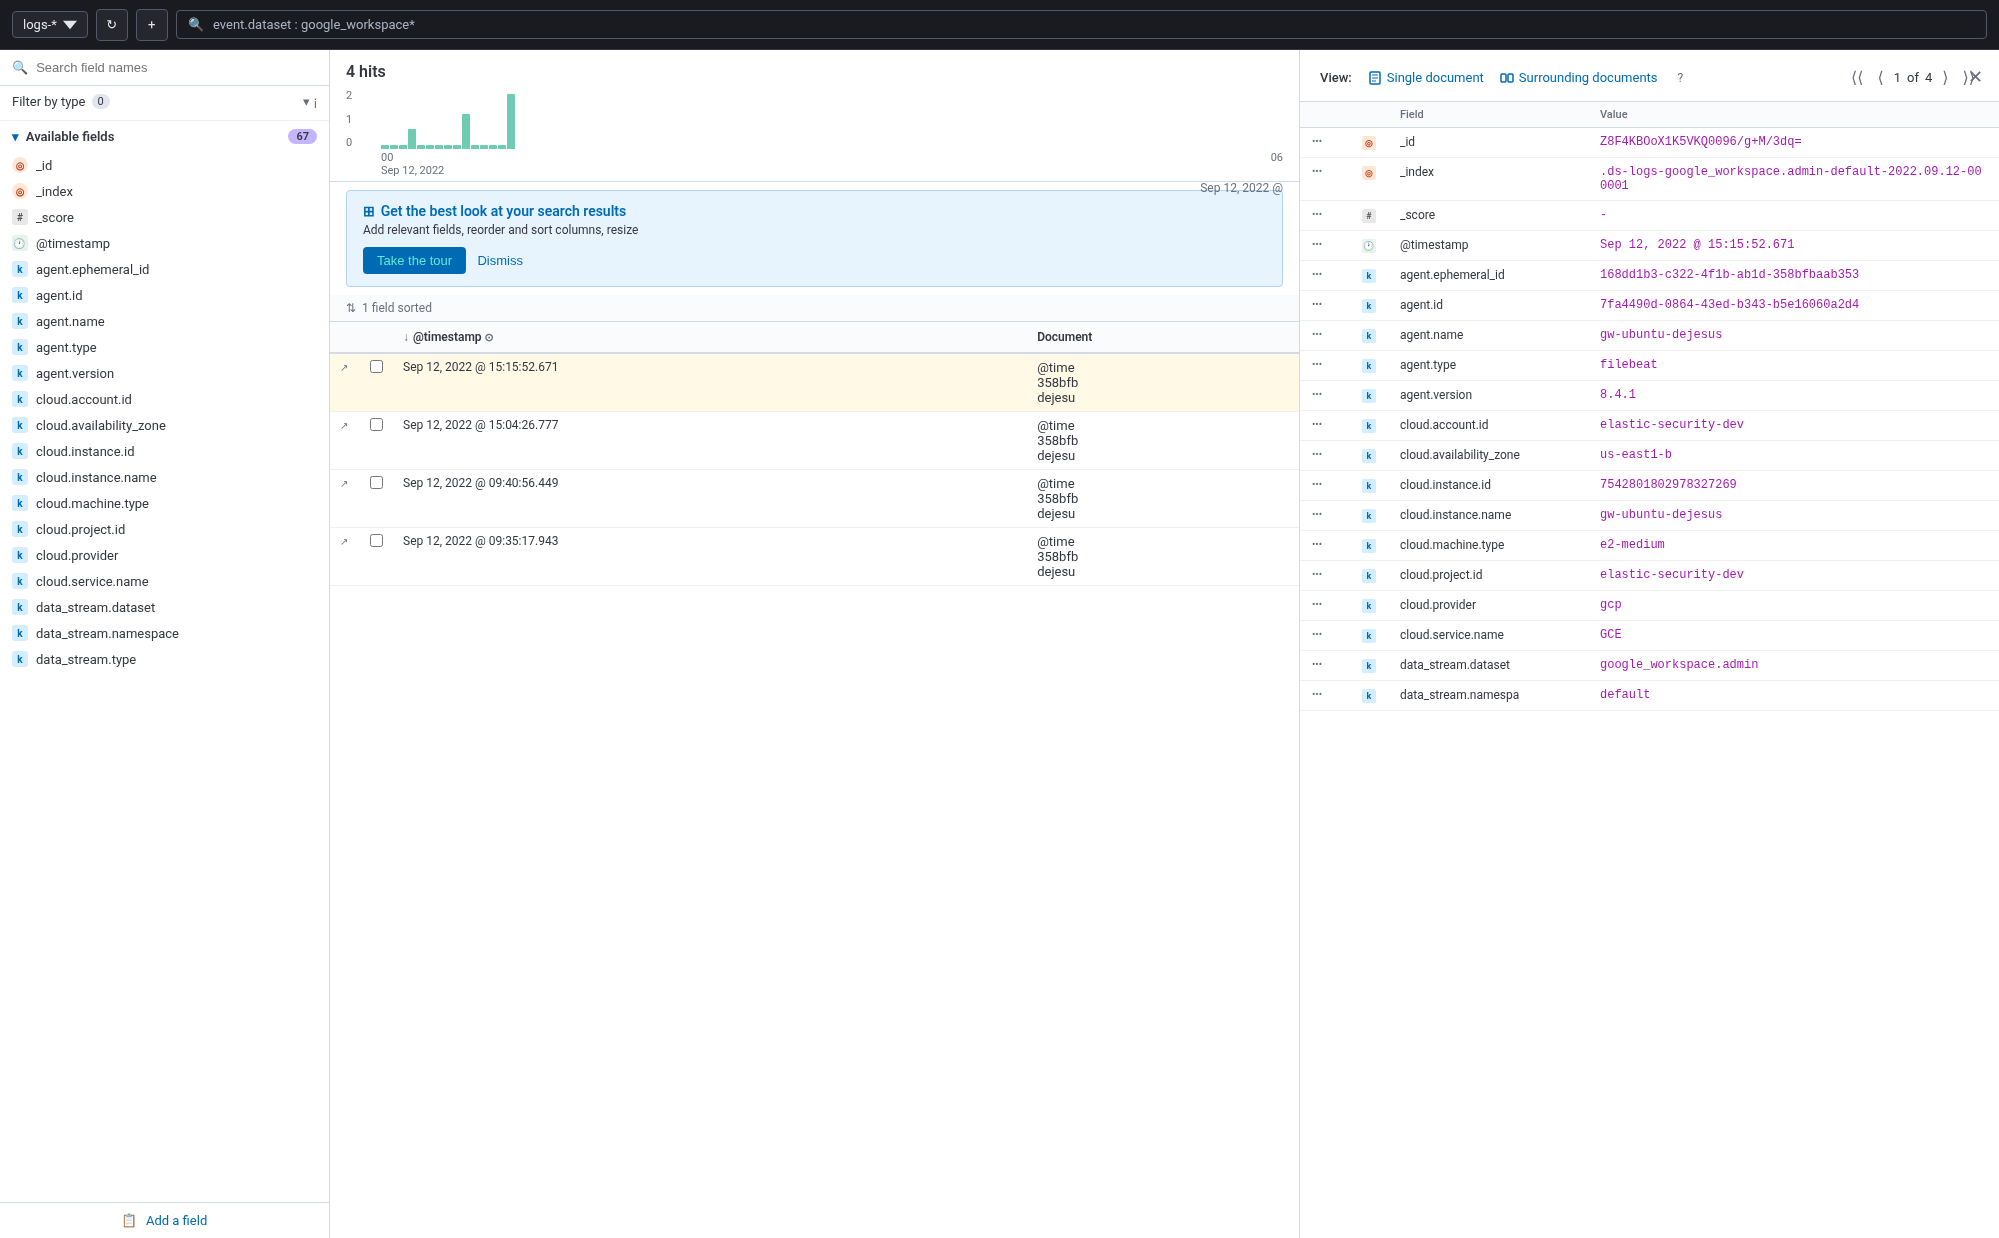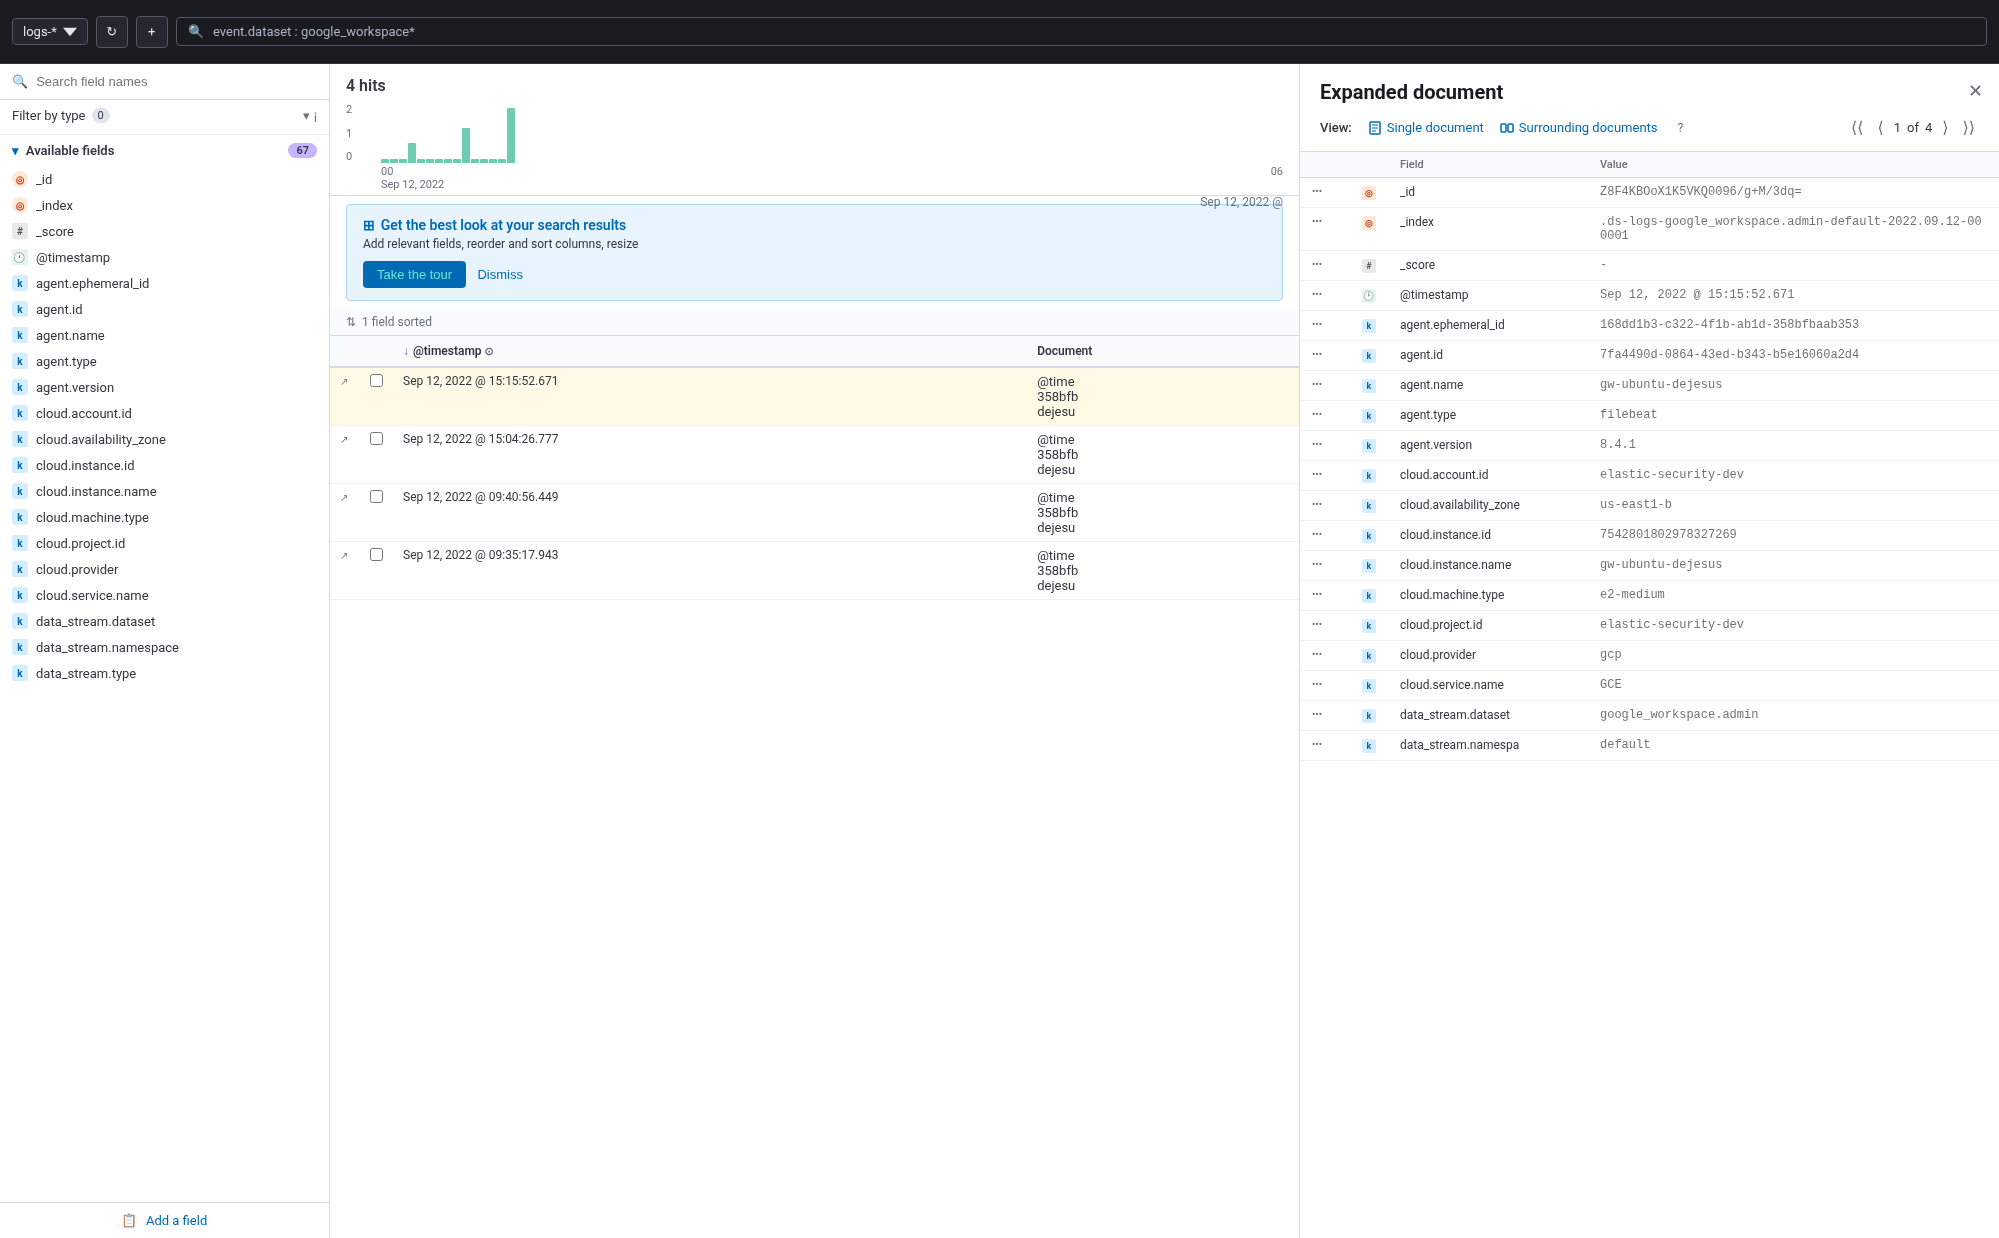--- a/index.html
+++ b/index.html
@@ -1,21 +1,21 @@
 <!DOCTYPE html>
 <html><head>
   <meta charset="utf-8">
   <style>
     * { box-sizing: border-box; margin: 0; padding: 0; }
     body { font-family: -apple-system, BlinkMacSystemFont, 'Segoe UI', Roboto, sans-serif; font-size: 13px; background: #f5f7fa; color: #343741; overflow: hidden; }
 
     .app-container { display: flex; flex-direction: column; height: 100vh; width: 1999px; }
 
     
-    .top-bar { display: flex; align-items: center; gap: 8px; padding: 6px 12px; background: #1a1b20; border-bottom: 1px solid #343741; height: 64px; }
+    .top-bar { display: flex; align-items: center; gap: 8px; padding: 6px 12px; background: #1a1b20; border-bottom: 1px solid #343741; height: 50px; }
     .logs-dropdown { display: flex; align-items: center; gap: 6px; background: #25262e; border: 1px solid #535966; border-radius: 4px; padding: 5px 10px; color: #e0e5ee; cursor: pointer; font-size: 13px; }
     .logs-dropdown svg { width: 14px; height: 14px; fill: #e0e5ee; }
     .top-icon-btn { background: #25262e; border: 1px solid #535966; border-radius: 4px; width: 32px; height: 32px; display: flex; align-items: center; justify-content: center; cursor: pointer; color: #e0e5ee; }
     .search-bar { flex: 1; background: #1a1b20; border: 1px solid #535966; border-radius: 4px; padding: 6px 12px; color: #e0e5ee; font-size: 13px; display: flex; align-items: center; gap: 8px; }
     .search-bar span { color: #aab3c3; }
 
     
     .main-layout { display: flex; flex: 1; overflow: hidden; }
 
     
@@ -91,21 +91,21 @@
     .doc-table th { padding: 6px 12px; font-size: 11px; color: #69707d; background: #fafbfd; border-bottom: 1px solid #d3dae6; text-align: left; font-weight: 500; }
     .doc-table td { padding: 7px 12px; font-size: 12px; border-bottom: 1px solid #eef0f3; vertical-align: top; }
     .doc-table td:first-child { color: #69707d; font-size: 11px; width: 50px; }
     .doc-table td:nth-child(2) { width: 30px; }
     .field-key-icon { width: 14px; height: 14px; border-radius: 2px; display: inline-flex; align-items: center; justify-content: center; font-size: 9px; font-weight: 700; }
     .fki-k { background: #d4eeff; color: #006bb4; }
     .fki-hash { background: #e8e8e8; color: #555; }
     .fki-ts { background: #e8f4e8; color: #2d7a2d; }
     .fki-id { background: #fde8d8; color: #c4401c; }
     .field-name-cell { color: #343741; font-size: 12px; width: 200px; }
-    .field-value-cell { color: #737373; font-size: 12px; font-weight: 500; word-break: break-all; }
+    .field-value-cell { color: #a21caf; font-size: 12px; font-weight: 500; word-break: break-all; }
     .field-value-cell.mono { font-family: 'Courier New', monospace; }
     .help-icon { color: #69707d; cursor: pointer; font-size: 12px; margin-left: 4px; }
   </style>
 </head>
 <body>
 
 <div class="app-container">
 
   <div class="top-bar">
     <div class="logs-dropdown">
@@ -328,21 +328,20 @@
     <td class="timestamp-cell">Sep 12, 2022 @ 09:35:17.943</td>
     <td class="doc-cell">@time<br>358bfb<br>dejesu</td>
   </tr>
             </tbody>
         </table>
       </div>
     </div>
 
     <div class="expanded-panel">
       <div class="expanded-header">
-        <div class="expanded-title">Expanded document</div>
         <div class="expanded-view-bar">
           <span class="view-label">View:</span>
           <a class="view-option">
             <svg viewBox="0 0 14 14" width="14" height="14">
                 <rect x="2" y="1" width="10" height="12" rx="1" fill="none" stroke="#006bb4" stroke-width="1.5"></rect>
                 <line x1="4" y1="4" x2="10" y2="4" stroke="#006bb4" stroke-width="1"></line>
                 <line x1="4" y1="7" x2="10" y2="7" stroke="#006bb4" stroke-width="1"></line>
                 <line x1="4" y1="10" x2="8" y2="10" stroke="#006bb4" stroke-width="1"></line>
               </svg>
             <span>Single document</span>

